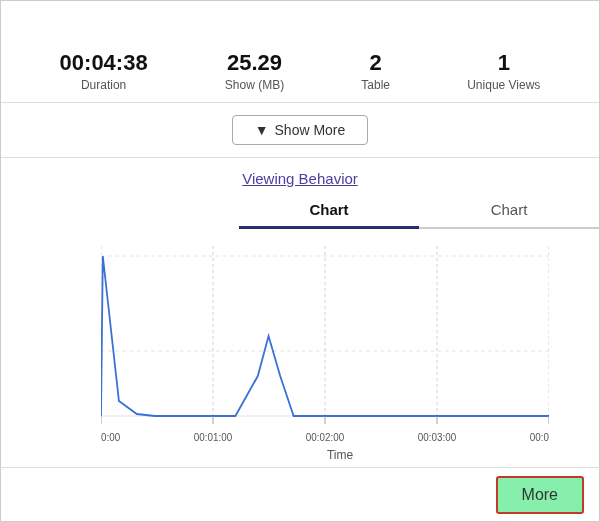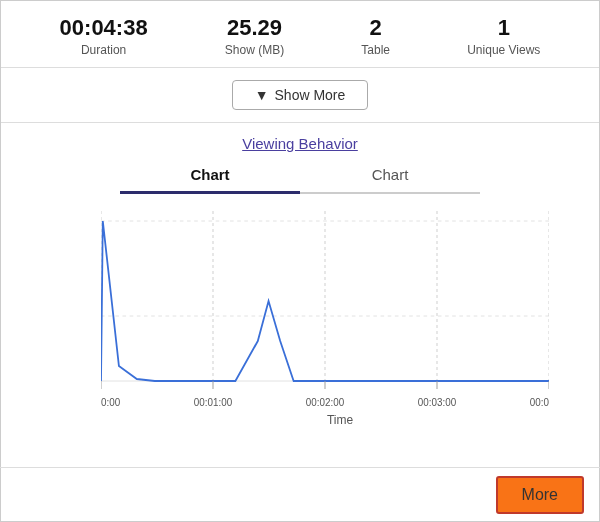--- a/index.html
+++ b/index.html
@@ -18,20 +18,21 @@
       padding: 14px 20px 10px;
       border-bottom: 1px solid #ddd;
     }
     .stat-item {
       text-align: center;
     }
     .stat-value {
       font-size: 22px;
       font-weight: bold;
       color: #111;
+      margin-top: 35px;
     }
     .stat-label {
       font-size: 12px;
       color: #555;
       margin-top: 2px;
     }
 
     .show-more-row {
       display: flex;
       justify-content: center;
@@ -55,21 +56,21 @@
       text-align: center;
       color: #4a3f9f;
       font-size: 15px;
       margin-top: 12px;
       margin-bottom: 6px;
       text-decoration: underline;
     }
 
     .tabs-row {
       display: flex;
-      justify-content: center;
+      justify-content: flex-end;
       gap: 0;
       margin-bottom: 17px;
       position: relative;
     }
     .tab {
       width: 180px;
       text-align: center;
       padding: 8px 0;
       cursor: pointer;
       font-size: 15px;
@@ -108,21 +109,21 @@
       right: 0;
       height: 55px;
       border-top: 1px solid #ddd;
       display: flex;
       align-items: center;
       justify-content: flex-end;
       padding-right: 16px;
     }
     .more-btn {
       border: 2px solid #c0392b;
-      background: #f97316;
+      background: #86efac;
       padding: 8px 24px;
       font-size: 16px;
       color: #333;
       cursor: pointer;
       border-radius: 3px;
     }
 
     .chart-container {
       position: relative;
       padding-left: 50px;

